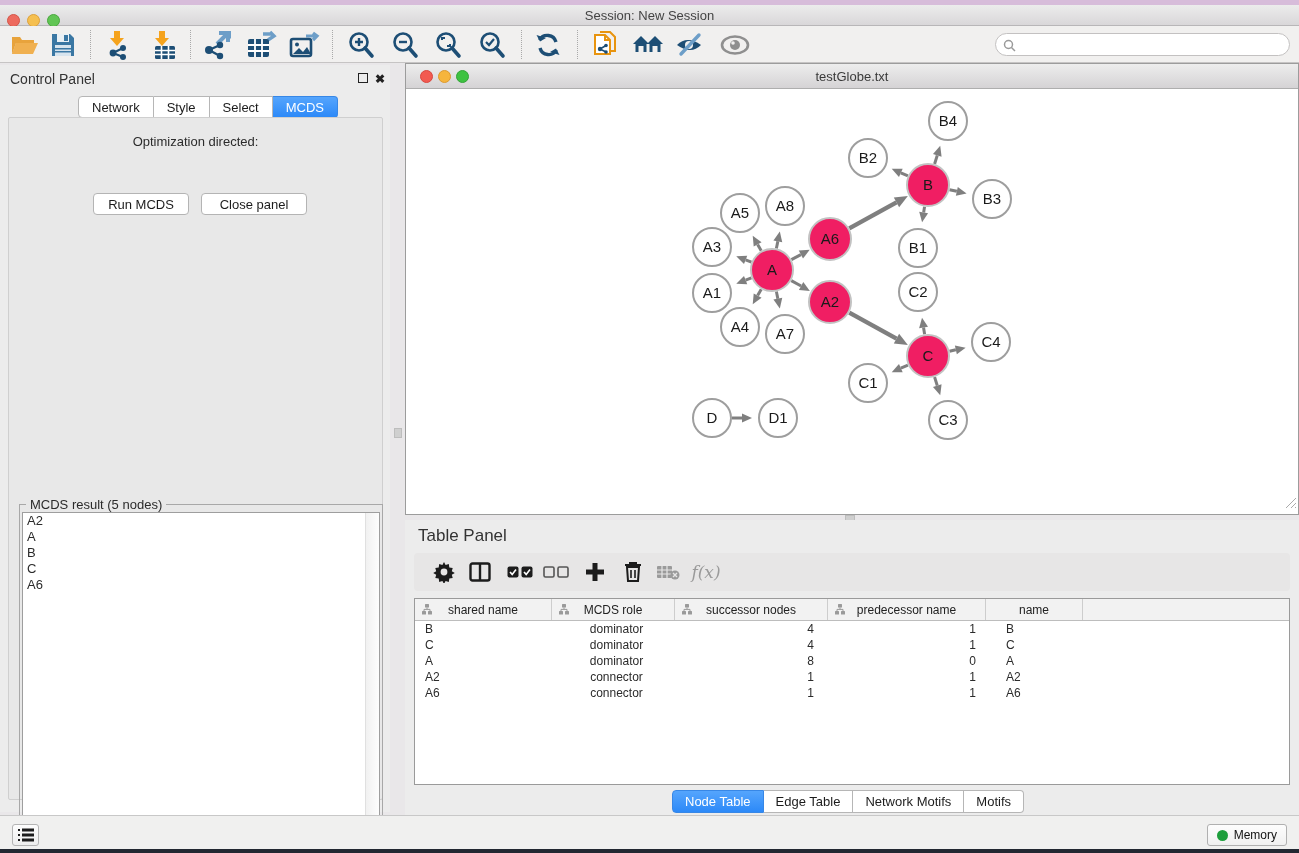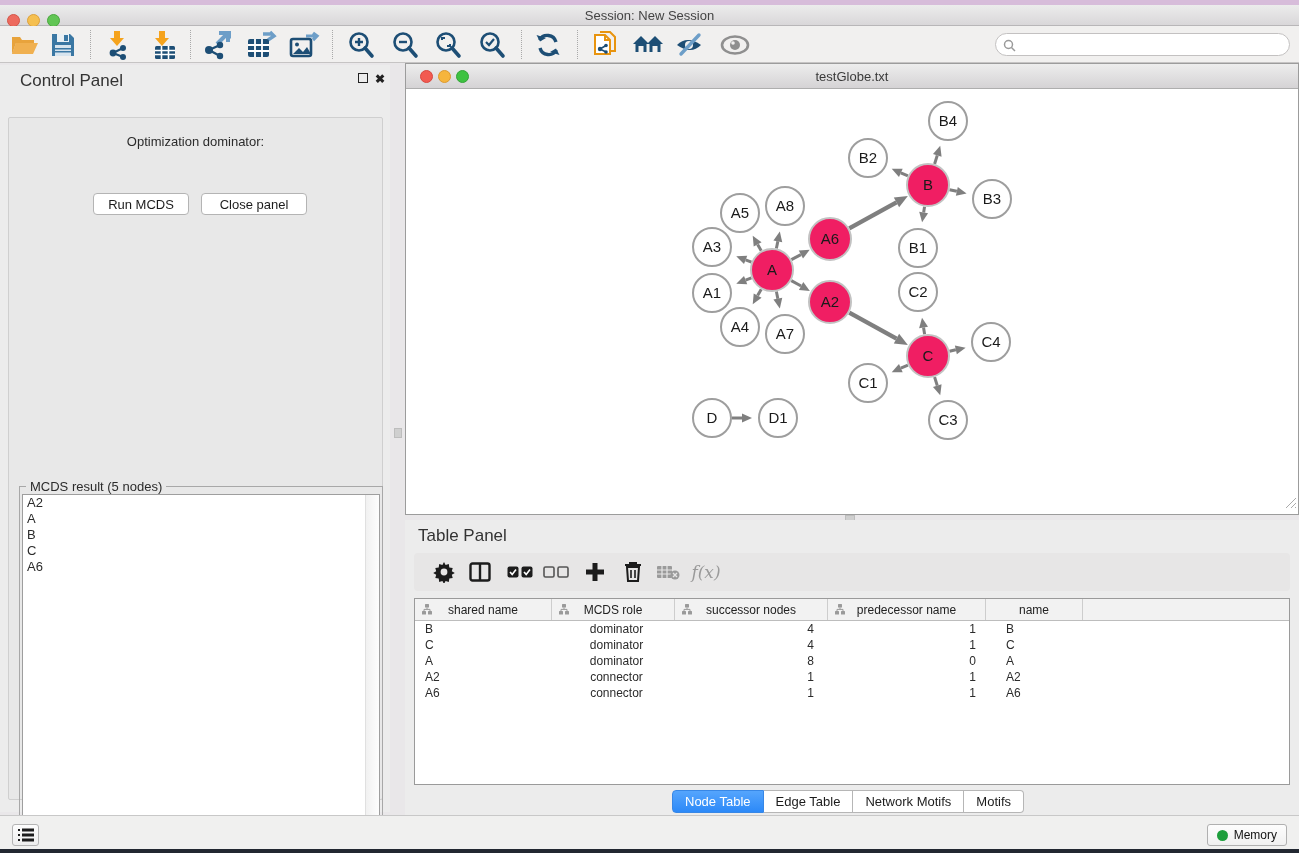--- a/index.html
+++ b/index.html
@@ -22,21 +22,21 @@
   .tb-icon { position:absolute; top:3px; width:34px; height:32px; display:flex;
     align-items:center; justify-content:center; }
   .tb-sep { position:absolute; top:4px; width:0; height:29px; border-left:1px dotted #a9a9a9; }
   #toolbar-search { position:absolute; left:995px; top:7px; width:295px; height:23px;
     background:#fff; border:1px solid #c3c1c1; border-radius:12px; padding-left:26px;
     font-size:12px; outline:none; font-family:"Liberation Sans",sans-serif; }
   #toolbar-search-icon { position:absolute; left:1003px; top:12px; }
 
   
   #control-panel { left:0; top:65px; width:390px; height:747px; background:#ececec; }
-  #cp-title { position:absolute; left:10px; top:6px; font-size:17px; color:#333;margin-left:10px; }
+  #cp-title { position:absolute; left:10px; top:6px; font-size:14px; color:#333; }
   .win-ctrl { position:absolute; top:7px; font-size:12px; color:#222; cursor:default; }
   .float-box { width:10px; height:10px; border:1.5px solid #222; display:inline-block; }
   #cp-tabs { position:absolute; left:78px; top:31px; height:22px; display:flex; }
   .seg-tab { height:22px; display:flex; align-items:center; justify-content:center;
     background:#fff; border:1px solid #b6b6b6; border-left-width:0; font-size:13px;
     padding:0 13px; color:#1c1c1c; }
   .seg-tab:first-child { border-left-width:1px; border-radius:4px 0 0 4px; }
   .seg-tab:last-child { border-radius:0 4px 4px 0; }
   .seg-tab.active { background:linear-gradient(#55a5fd,#2c89f8); border-color:#3787e6; color:#fff; }
   #cp-content { position:absolute; left:8px; top:52px; width:375px; height:683px;
@@ -48,21 +48,21 @@
   #criterion-stepper { position:absolute; right:0; top:-1px; width:20px; height:23px;
     background:linear-gradient(#5aa8fe,#2e86f8); border-radius:0 4px 4px 0;
     display:flex; flex-direction:column; align-items:center; justify-content:center; gap:2px; }
   .chev-up { width:0; height:0; border-left:4px solid transparent; border-right:4px solid transparent; border-bottom:5px solid #fff; }
   .chev-dn { width:0; height:0; border-left:4px solid transparent; border-right:4px solid transparent; border-top:5px solid #fff; }
   .cp-btn { position:absolute; top:75px; height:22px; background:#fff; border:1px solid #b4b4b4;
     border-radius:4px; font-size:13px; display:flex; align-items:center; justify-content:center;
     font-family:"Liberation Sans",sans-serif; color:#1c1c1c; }
   #run-btn { left:84px; width:96px; }
   #close-btn { left:192px; width:106px; }
-  #mcds-fieldset { position:absolute; left:10px; top:368px; width:364px; height:347px;
+  #mcds-fieldset { position:absolute; left:10px; top:386px; width:364px; height:347px;
     border:1px solid #a8a8a8;padding-left:32px; }
   #mcds-legend { position:absolute; left:6px; top:-8px; background:#e8e8e8; padding:0 4px;
     font-size:13px; }
   #mcds-list { position:absolute; left:2px; top:7px; width:358px; height:330px; background:#fff;
     border:1px solid #9e9e9e; overflow:hidden; }
   .mcds-item { font-size:13px; height:16px; line-height:16px; padding-left:4px; }
   #mcds-scroll { position:absolute; right:0; top:0; width:14px; height:100%;
     background:linear-gradient(to right,#f1f1f1,#fdfdfd); border-left:1px solid #e0e0e0; }
 
   
@@ -290,23 +290,29 @@
         <path d="M8.5 8.5 L12 12" stroke="#9a9a9a" stroke-width="1.5"></path>
       </svg>
   </span>
 </div>
 
 <div id="control-panel" class="abs">
   <span id="cp-title">Control Panel</span>
   <span class="win-ctrl" style="left:358px"><span class="float-box"></span></span>
   <span class="win-ctrl" style="left:375px; font-weight:bold">✖</span>
 
+  <div id="cp-tabs">
+      <span class="seg-tab">Network</span>
+      <span class="seg-tab">Style</span>
+      <span class="seg-tab">Select</span>
+      <span class="seg-tab active">MCDS</span>
+    </div>
 
   <div id="cp-content">
-    <div id="opt-label">Optimization dominator:</div>
+    <div id="opt-label">Optimization directed:</div>
     <button class="cp-btn" id="run-btn">Run MCDS</button>
     <button class="cp-btn" id="close-btn">Close panel</button>
 
     <div id="mcds-fieldset">
       <span id="mcds-legend">MCDS result (5 nodes)</span>
       <div id="mcds-list">
         <div class="mcds-item">A2</div>
           <div class="mcds-item">A</div>
           <div class="mcds-item">B</div>
           <div class="mcds-item">C</div>

